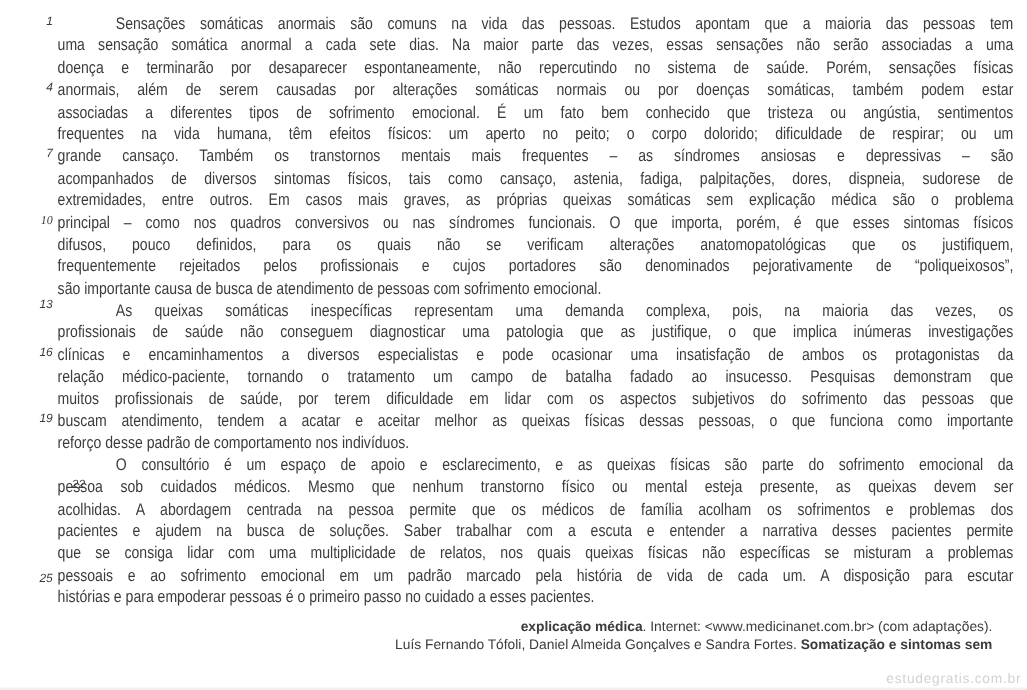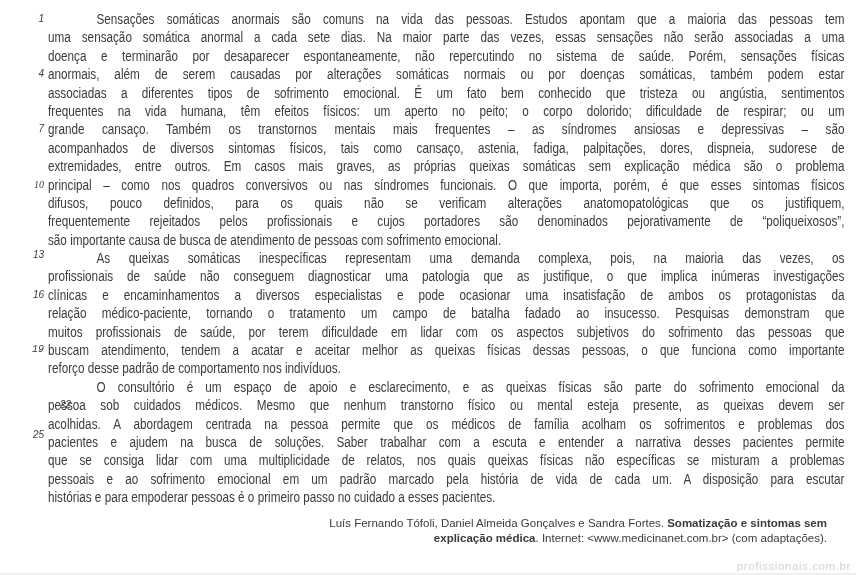--- a/index.html
+++ b/index.html
@@ -78,23 +78,23 @@
 
 <div class="page">
 
   <div class="gutter">
       <div class="lnum" style="top: 10px;">1</div>
       <div class="lnum" style="top: 65.2px;">4</div>
       <div class="lnum" style="top: 120.4px;">7</div>
       <div class="lnum" style="top: 175.6px; font-family: Liberation Serif, serif;">10</div>
       <div class="lnum" style="top: 246px;">13</div>
       <div class="lnum" style="top: 286px;">16</div>
-      <div class="lnum" style="top: 341.2px; font-family: Liberation Mono, monospace;">19</div>
+      <div class="lnum" style="top: 341.2px;">19</div>
       <div class="lnum" style="top: 396.4px; margin-left: 27px;">22</div>
-      <div class="lnum" style="top: 426px;">25</div>
+      <div class="lnum" style="top: 474px;">25</div>
     </div>
 
   <div class="textbody">
       <div class="line ind">Sensações somáticas anormais são comuns na vida das pessoas. Estudos apontam que a maioria das pessoas tem</div>
       <div class="line">uma sensação somática anormal a cada sete dias. Na maior parte das vezes, essas sensações não serão associadas a uma</div>
       <div class="line">doença e terminarão por desaparecer espontaneamente, não repercutindo no sistema de saúde. Porém, sensações físicas</div>
       <div class="line">anormais, além de serem causadas por alterações somáticas normais ou por doenças somáticas, também podem estar</div>
       <div class="line">associadas a diferentes tipos de sofrimento emocional. É um fato bem conhecido que tristeza ou angústia, sentimentos</div>
       <div class="line">frequentes na vida humana, têm efeitos físicos: um aperto no peito; o corpo dolorido; dificuldade de respirar; ou um</div>
       <div class="line">grande cansaço. Também os transtornos mentais mais frequentes – as síndromes ansiosas e depressivas – são</div>
@@ -114,21 +114,21 @@
       <div class="line ind">O consultório é um espaço de apoio e esclarecimento, e as queixas físicas são parte do sofrimento emocional da</div>
       <div class="line">pessoa sob cuidados médicos. Mesmo que nenhum transtorno físico ou mental esteja presente, as queixas devem ser</div>
       <div class="line">acolhidas. A abordagem centrada na pessoa permite que os médicos de família acolham os sofrimentos e problemas dos</div>
       <div class="line">pacientes e ajudem na busca de soluções. Saber trabalhar com a escuta e entender a narrativa desses pacientes permite</div>
       <div class="line">que se consiga lidar com uma multiplicidade de relatos, nos quais queixas físicas não específicas se misturam a problemas</div>
       <div class="line">pessoais e ao sofrimento emocional em um padrão marcado pela história de vida de cada um. A disposição para escutar</div>
       <div class="line pend">histórias e para empoderar pessoas é o primeiro passo no cuidado a esses pacientes.</div>
     </div>
 
   <div class="attribution">
+    <div><b>explicação médica</b><span>. Internet: &lt;www.medicinanet.com.br&gt; (com adaptações).</span></div>
     <div><span>Luís Fernando Tófoli, Daniel Almeida Gonçalves e Sandra Fortes. </span><b>Somatização e sintomas sem</b></div>
-    <div><b>explicação médica</b><span>. Internet: &lt;www.medicinanet.com.br&gt; (com adaptações).</span></div>
   </div>
 
-  <div class="watermark">profissionais.com.br</div>
+  <div class="watermark">estudegratis.com.br</div>
 
   <div class="page-bottom-edge"></div>
 
 </div>
 
 </body></html>

